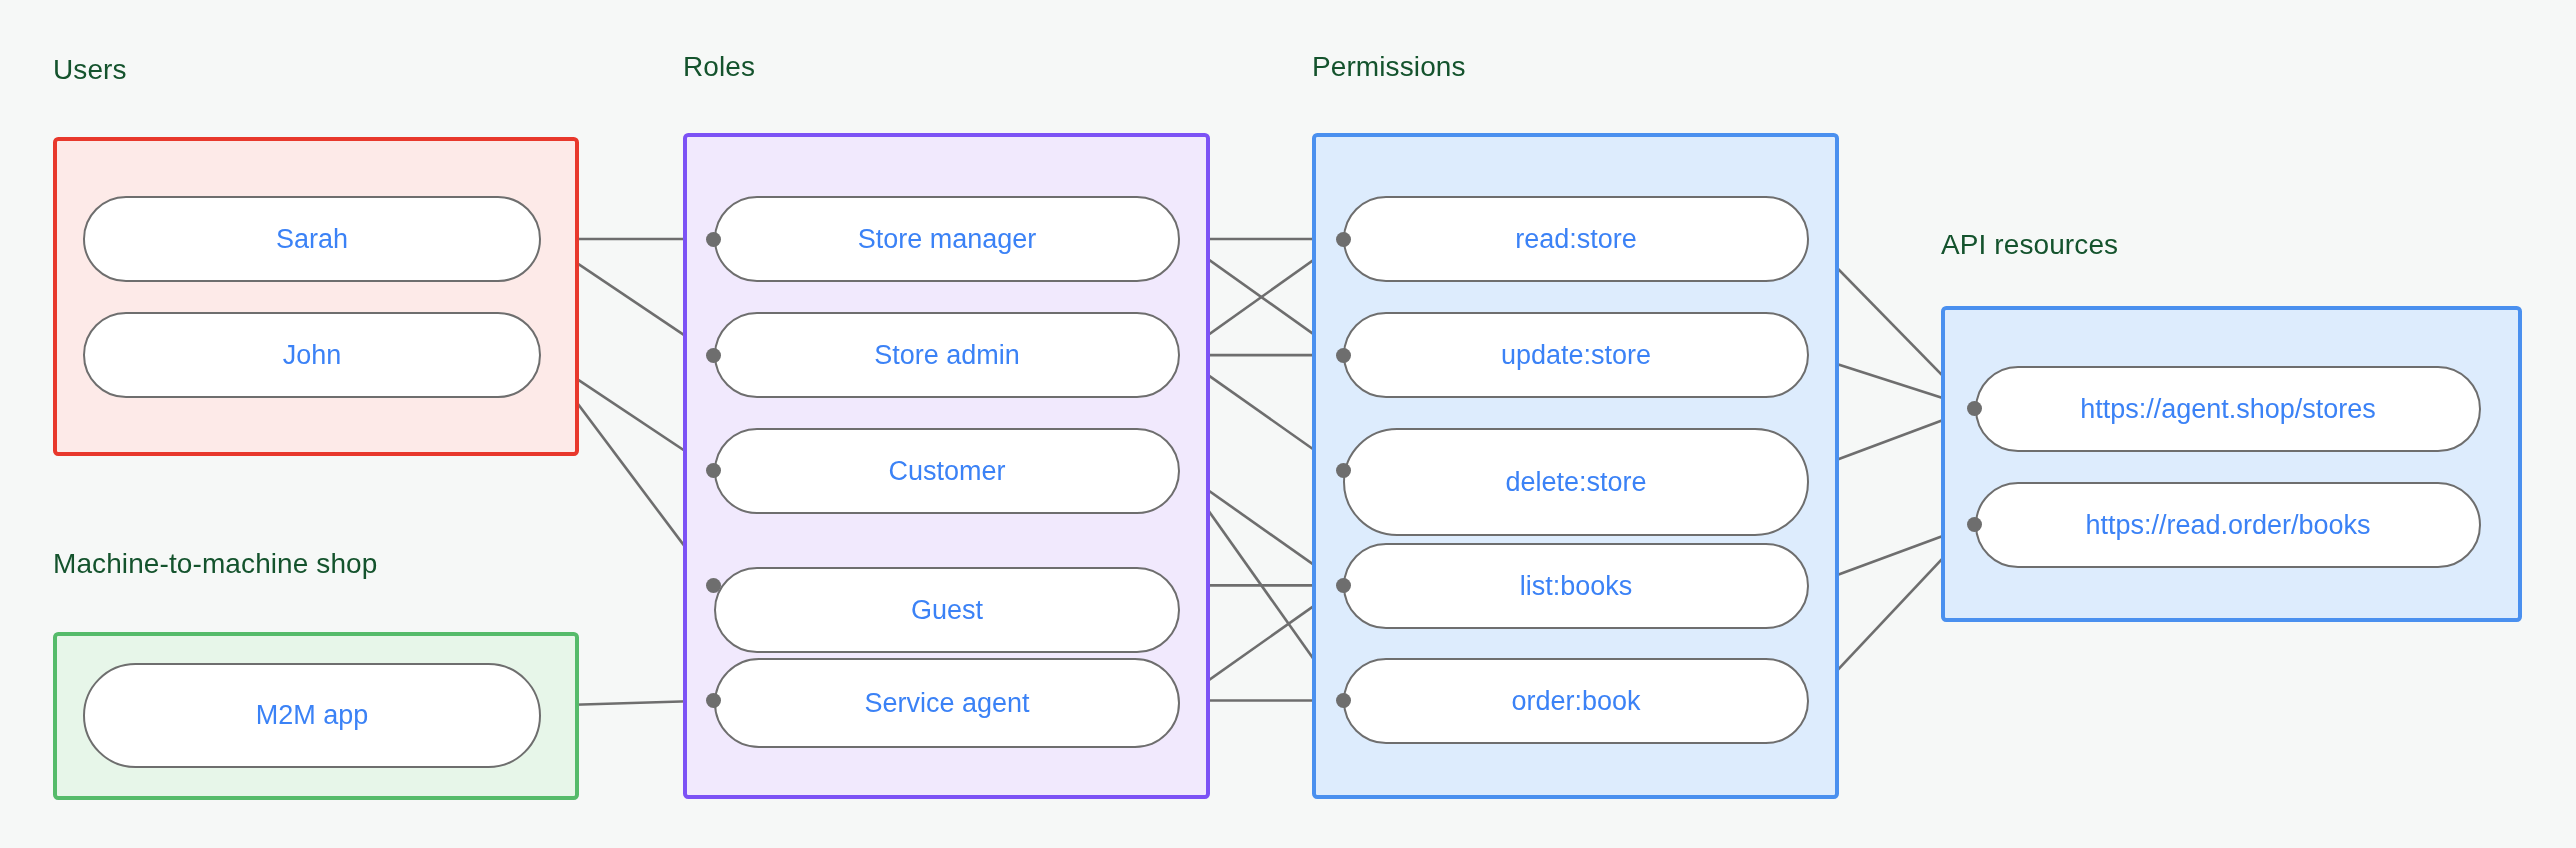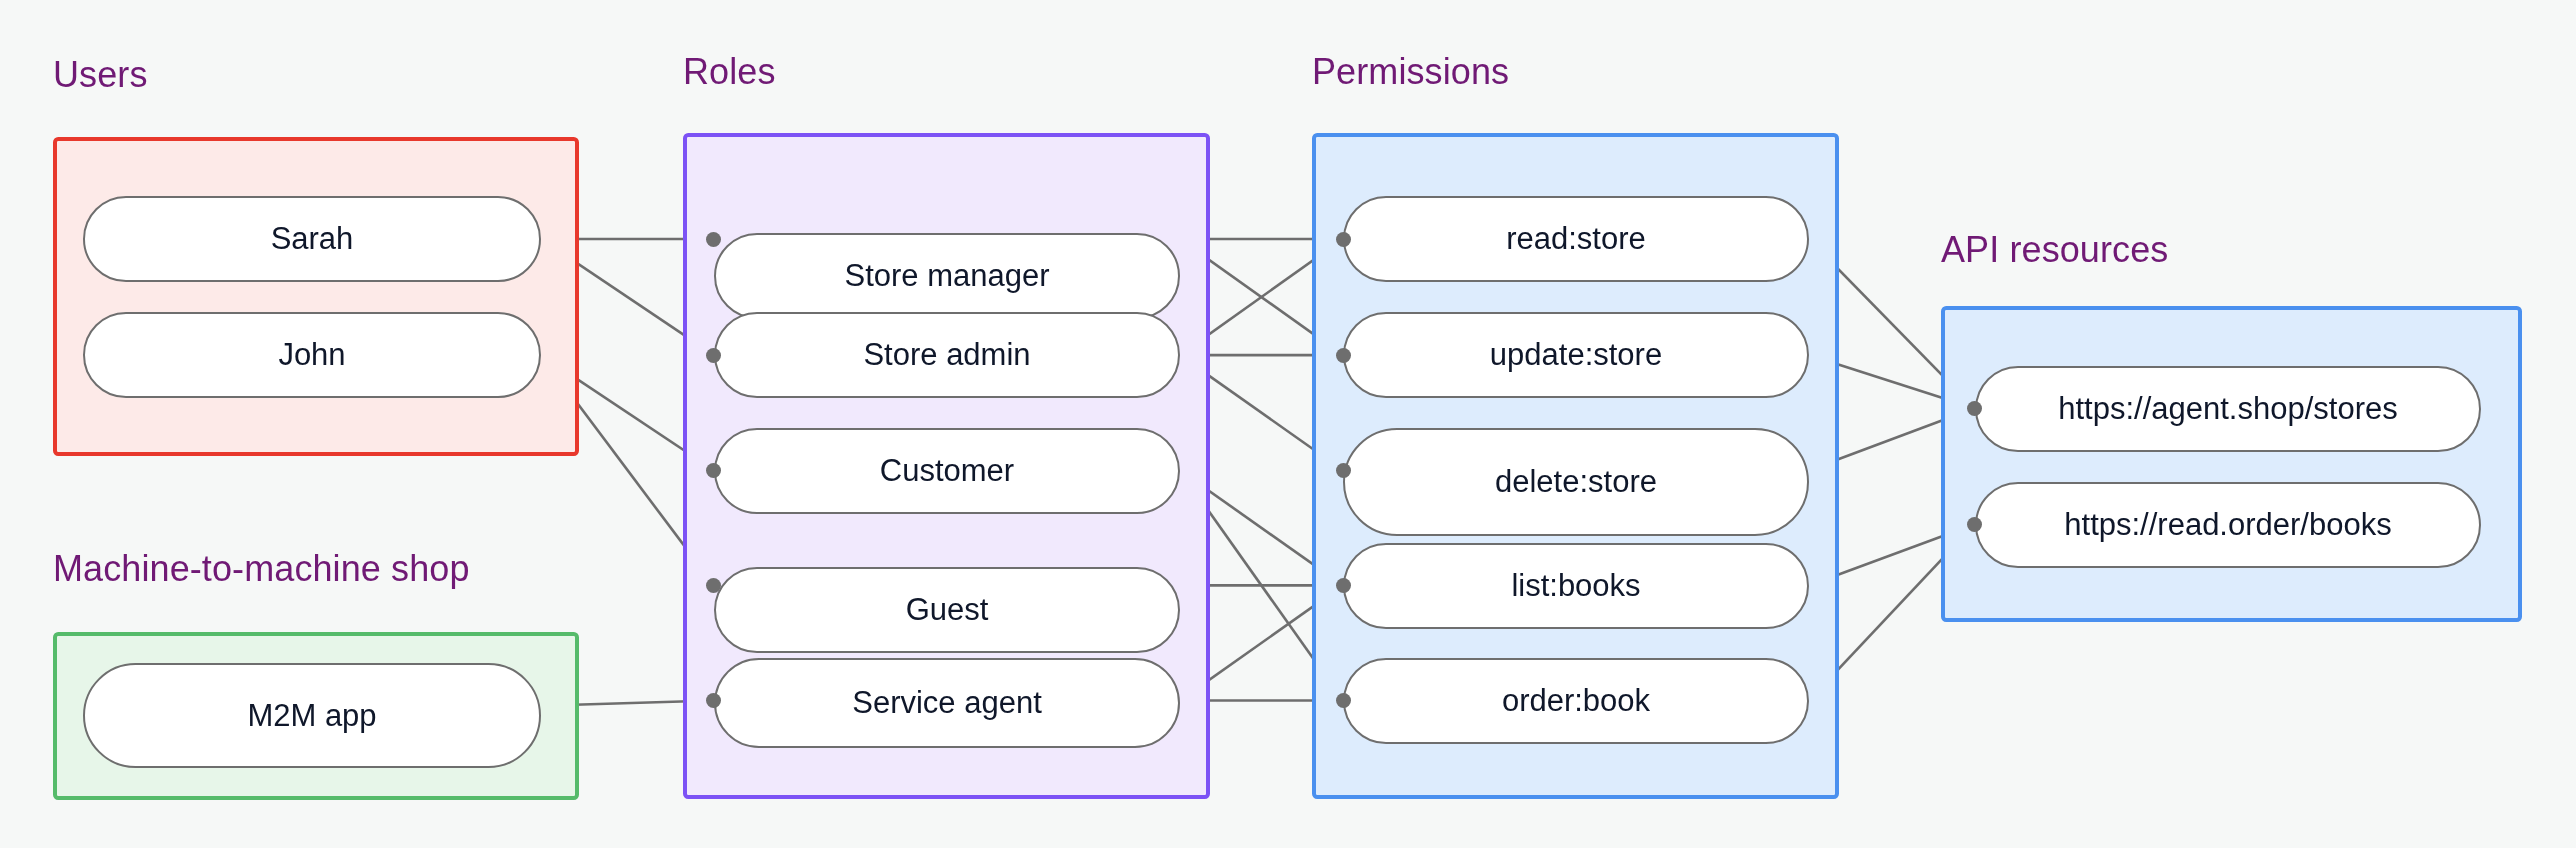--- a/index.html
+++ b/index.html
@@ -17,22 +17,22 @@
   }
   #edge-layer {
     position: absolute;
     left: 0; top: 0;
     width: 2576px;
     height: 848px;
     pointer-events: none;
   }
   .group-label {
     position: absolute;
-    font-size: 36px;
-    color: #701a75;
+    font-size: 28px;
+    color: #14532d;
     white-space: nowrap;
     letter-spacing: 0.1px;
   }
   .group-box {
     position: absolute;
     box-sizing: border-box;
     border-radius: 5.2px;
   }
   .group-users     { border: 4.4px solid #e8382c; background: #fdeae8; }
   .group-m2m       { border: 4.4px solid #55bb6a; background: #e7f6e9; }
@@ -42,22 +42,22 @@
 
   .node {
     position: absolute;
     box-sizing: border-box;
     background: #ffffff;
     border: 2.6px solid #6e6e6e;
     border-radius: 872px;
     display: flex;
     align-items: center;
     justify-content: center;
-    font-size: 31px;
-    color: #0f172a;
+    font-size: 27px;
+    color: #3b82f6;
     white-space: nowrap;
     z-index: 3;
   }
   .port {
     position: absolute;
     width: 15px;
     height: 15px;
     border-radius: 50%;
     background: #6e6e6e;
     z-index: 4;
@@ -100,21 +100,21 @@
       <div class="group-box group-roles" style="left: 683px; top: 133px; width: 527px; height: 666px;"></div>
       <div class="group-label" style="left: 1312px; top: 51px;">Permissions</div>
       <div class="group-box group-perms" style="left: 1312px; top: 133px; width: 527px; height: 666px;"></div>
       <div class="group-label" style="left: 1941px; top: 229px;">API resources</div>
       <div class="group-box group-resources" style="left: 1941px; top: 306px; width: 581px; height: 316px;"></div>
     </div>
   <div id="nodes-root">
       <div class="node" style="left: 83px; top: 196px; width: 458px; height: 86px;">Sarah</div>
       <div class="node" style="left: 83px; top: 312px; width: 458px; height: 86px;">John</div>
       <div class="node" style="left: 83px; top: 663px; width: 458px; height: 105px;">M2M app</div>
-      <div class="node" style="left: 714px; top: 196px; width: 466px; height: 86px; margin-top: 37px;">Store manager</div>
+      <div class="node" style="left: 714px; top: 196px; width: 466px; height: 86px;">Store manager</div>
       <div class="node" style="left: 714px; top: 312px; width: 466px; height: 86px;">Store admin</div>
       <div class="node" style="left: 714px; top: 428px; width: 466px; height: 86px;">Customer</div>
       <div class="node" style="left: 714px; top: 567px; width: 466px; height: 86px;">Guest</div>
       <div class="node" style="left: 714px; top: 658px; width: 466px; height: 90px;">Service agent</div>
       <div class="node" style="left: 1343px; top: 196px; width: 466px; height: 86px;">read:store</div>
       <div class="node" style="left: 1343px; top: 312px; width: 466px; height: 86px;">update:store</div>
       <div class="node" style="left: 1343px; top: 428px; width: 466px; height: 108px;">delete:store</div>
       <div class="node" style="left: 1343px; top: 543px; width: 466px; height: 86px;">list:books</div>
       <div class="node" style="left: 1343px; top: 658px; width: 466px; height: 86px;">order:book</div>
       <div class="node" style="left: 1975px; top: 366px; width: 506px; height: 86px;">https://agent.shop/stores</div>

